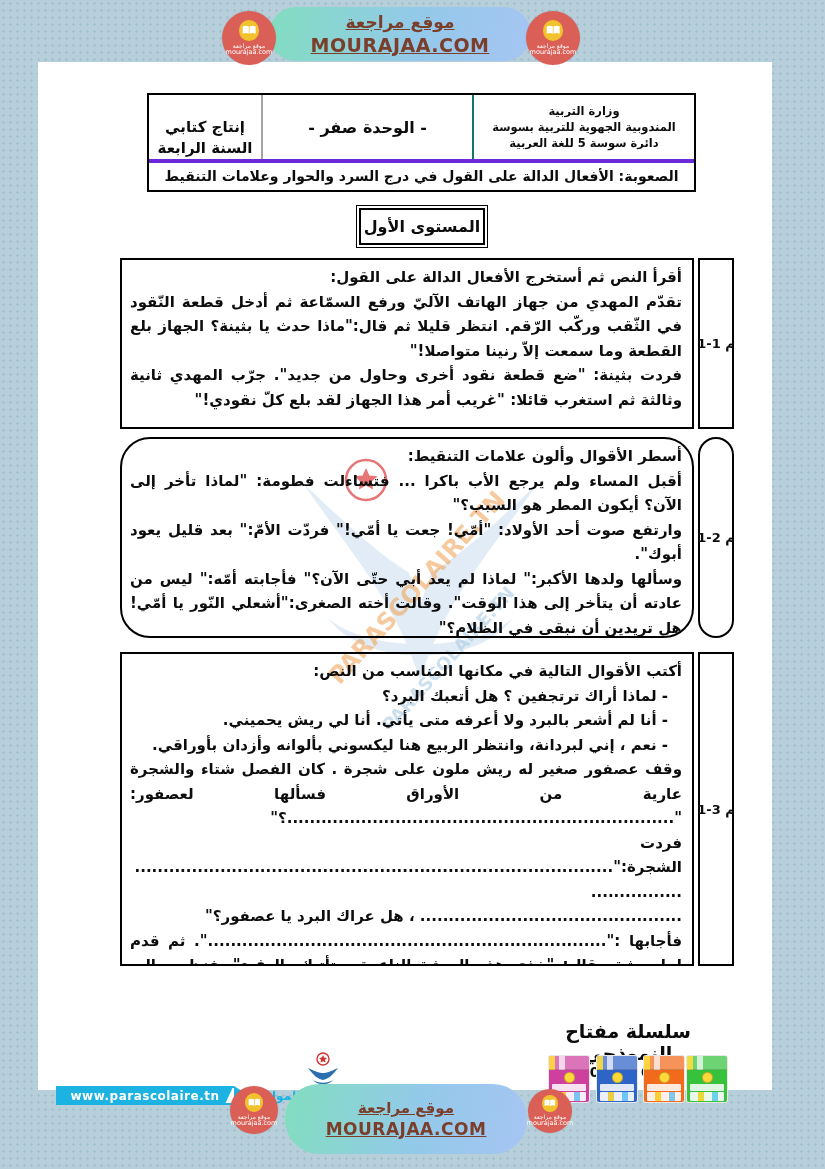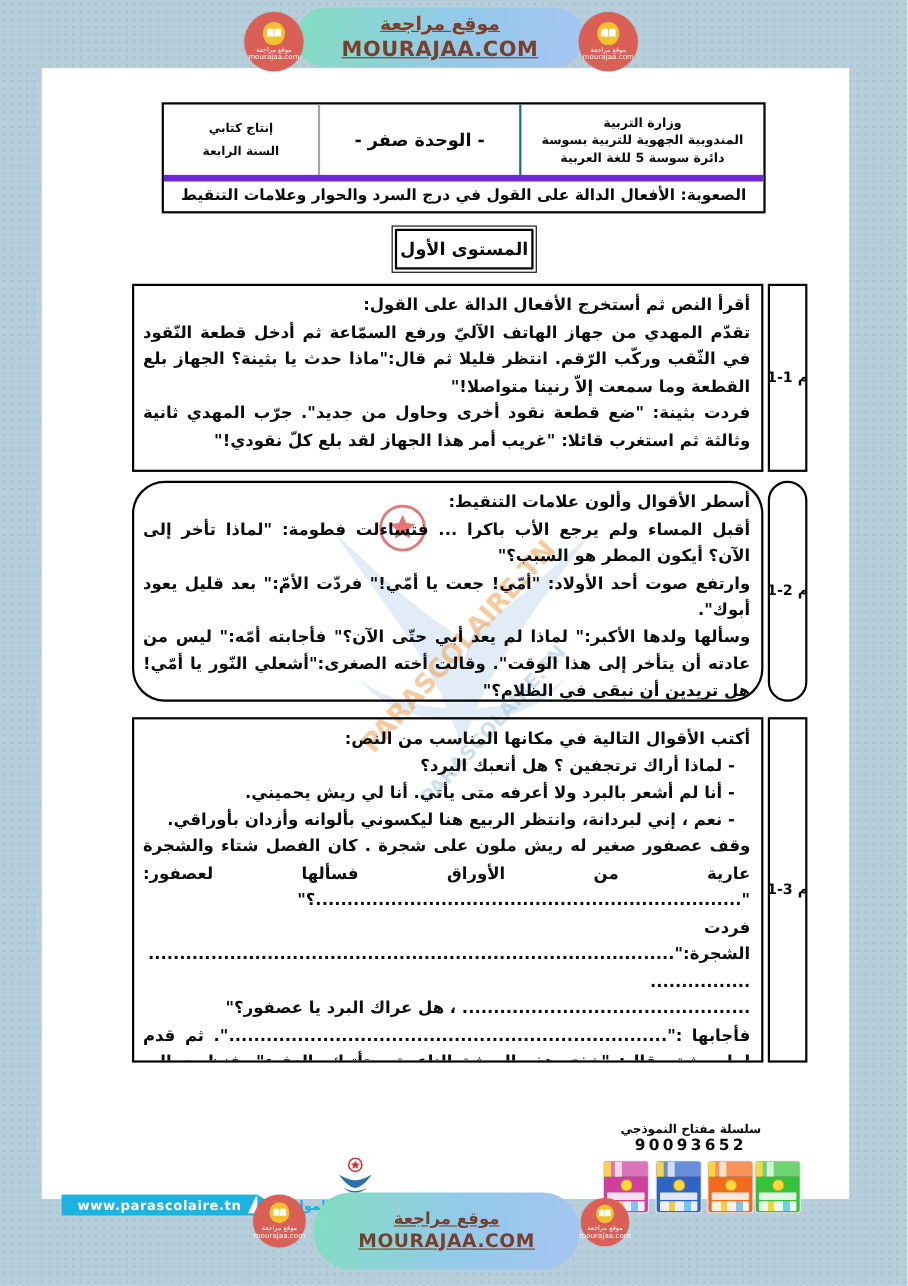--- a/index.html
+++ b/index.html
@@ -27,41 +27,41 @@
   .badge-circle{width:38%;height:38%;border-radius:50%;background:#f2c22e;display:flex;align-items:center;justify-content:center;margin-bottom:1px;}
   .badge-circle svg{width:70%;height:60%;}
   .badge-ar{font-size:6px;color:#fff;direction:rtl;line-height:7px;}
   .badge-domain{font-size:6.5px;color:#fff;line-height:7px;}
   
   .htable{left:147px;top:93px;width:545px;z-index:3;border:2px solid #000;direction:rtl;color:#0c0c0c;background:#fff;}
   .ht-row1{display:flex;height:64px;}
   .ht-cell{display:flex;flex-direction:column;align-items:center;justify-content:center;font-weight:bold;text-align:center;}
   .ht-ministry{width:220px;border-left:2px solid #0f766e;font-size:11.5px;line-height:16px;}
   .ht-unit{flex:1;border-left:2px solid #a3a3a3;font-size:16px;}
-  .ht-subject{width:140px;font-size:11px;line-height:21px;}
-  .ht-row2{border-top:6px solid #6d28d9;height:27px;line-height:27px;text-align:center;font-weight:bold;font-size:14px;}
+  .ht-subject{width:112px;font-size:15px;line-height:21px;justify-content:flex-end;}
+  .ht-row2{border-top:4px solid #6d28d9;height:27px;line-height:27px;text-align:center;font-weight:bold;font-size:14px;}
   
   .level-box{left:356px;top:205px;width:126px;height:37px;z-index:3;border:1px solid #000;padding:2px;background:#fff;}
   .level-inner{border:2px solid #000;width:100%;height:100%;box-sizing:border-box;display:flex;align-items:center;justify-content:center;font-weight:bold;font-size:16px;direction:rtl;color:#0c0c0c;}
   
   .ex-main{left:120px;width:574px;z-index:3;border:2.5px solid #000;box-sizing:border-box;overflow:hidden;
            direction:rtl;color:#0d0d0d;font-weight:bold;font-size:15px;line-height:24.5px;padding:5px 10px 4px 8px;}
   .ex-label{left:698px;width:36px;z-index:3;border:2.5px solid #000;box-sizing:border-box;display:flex;align-items:center;justify-content:center;
             font-weight:bold;font-size:13px;direction:rtl;color:#0c0c0c;white-space:nowrap;}
   .ex1{top:258px;height:171px;}
   .ex2{top:437px;height:201px;border-radius:30px;}
   .ex3{top:652px;height:314px;}
   .ex-text{white-space:pre-line;text-align:justify;overflow-wrap:anywhere;}
   .ex-instruction{text-align:right;}
   .ex-bullet{padding-right:14px;text-align:right;}
   
   .watermark{left:268px;top:428px;width:310px;height:300px;z-index:2;}
   
   .series{left:532px;top:1020px;width:192px;z-index:4;text-align:center;color:#0b0b0b;}
-  .series-title{font-weight:bold;font-size:11px;letter-spacing:1px;direction:rtl;}
+  .series-title{font-weight:bold;font-size:19px;letter-spacing:1px;direction:rtl;}
   .series-phone{font-weight:bold;font-size:14px;letter-spacing:3px;direction:ltr;}
   .book{top:1056px;width:40px;height:46px;z-index:4;border-radius:2px;box-shadow:0 0 0 1px #e8e8e8;overflow:hidden;}
   .book .b-top{height:13px;background:rgba(255,255,255,.28);border-bottom:1px solid rgba(0,0,0,.15);
        background-image:linear-gradient(90deg, rgba(255,220,60,.9) 0 6px, transparent 6px 10px, rgba(255,255,255,.7) 10px 16px, transparent 16px);}
   .book .b-dot{width:9px;height:9px;border-radius:50%;background:#ffd937;margin:2px auto 1px;border:1px solid rgba(0,0,0,.2);}
   .book .b-band{height:7px;margin:1px 3px;background:rgba(255,255,255,.85);border-radius:1px;}
   .book .b-art{height:9px;margin:1px 3px;background:linear-gradient(90deg,#fff 0 8px,#ffd937 8px 14px,#fff 14px 22px,#74d2ff 22px 28px,#fff 28px);opacity:.9;border-radius:1px;}
   .psc-banner{left:56px;top:1086px;width:178px;height:19px;z-index:5;display:flex;align-items:center;justify-content:center;
       color:#fff;font-size:12px;font-weight:bold;letter-spacing:.5px;}
   .psc-banner::after{content:"";position:absolute;right:-14px;top:0;border-top:9.5px solid transparent;border-bottom:9.5px solid transparent;border-left:14px solid #1cb2e2;}

